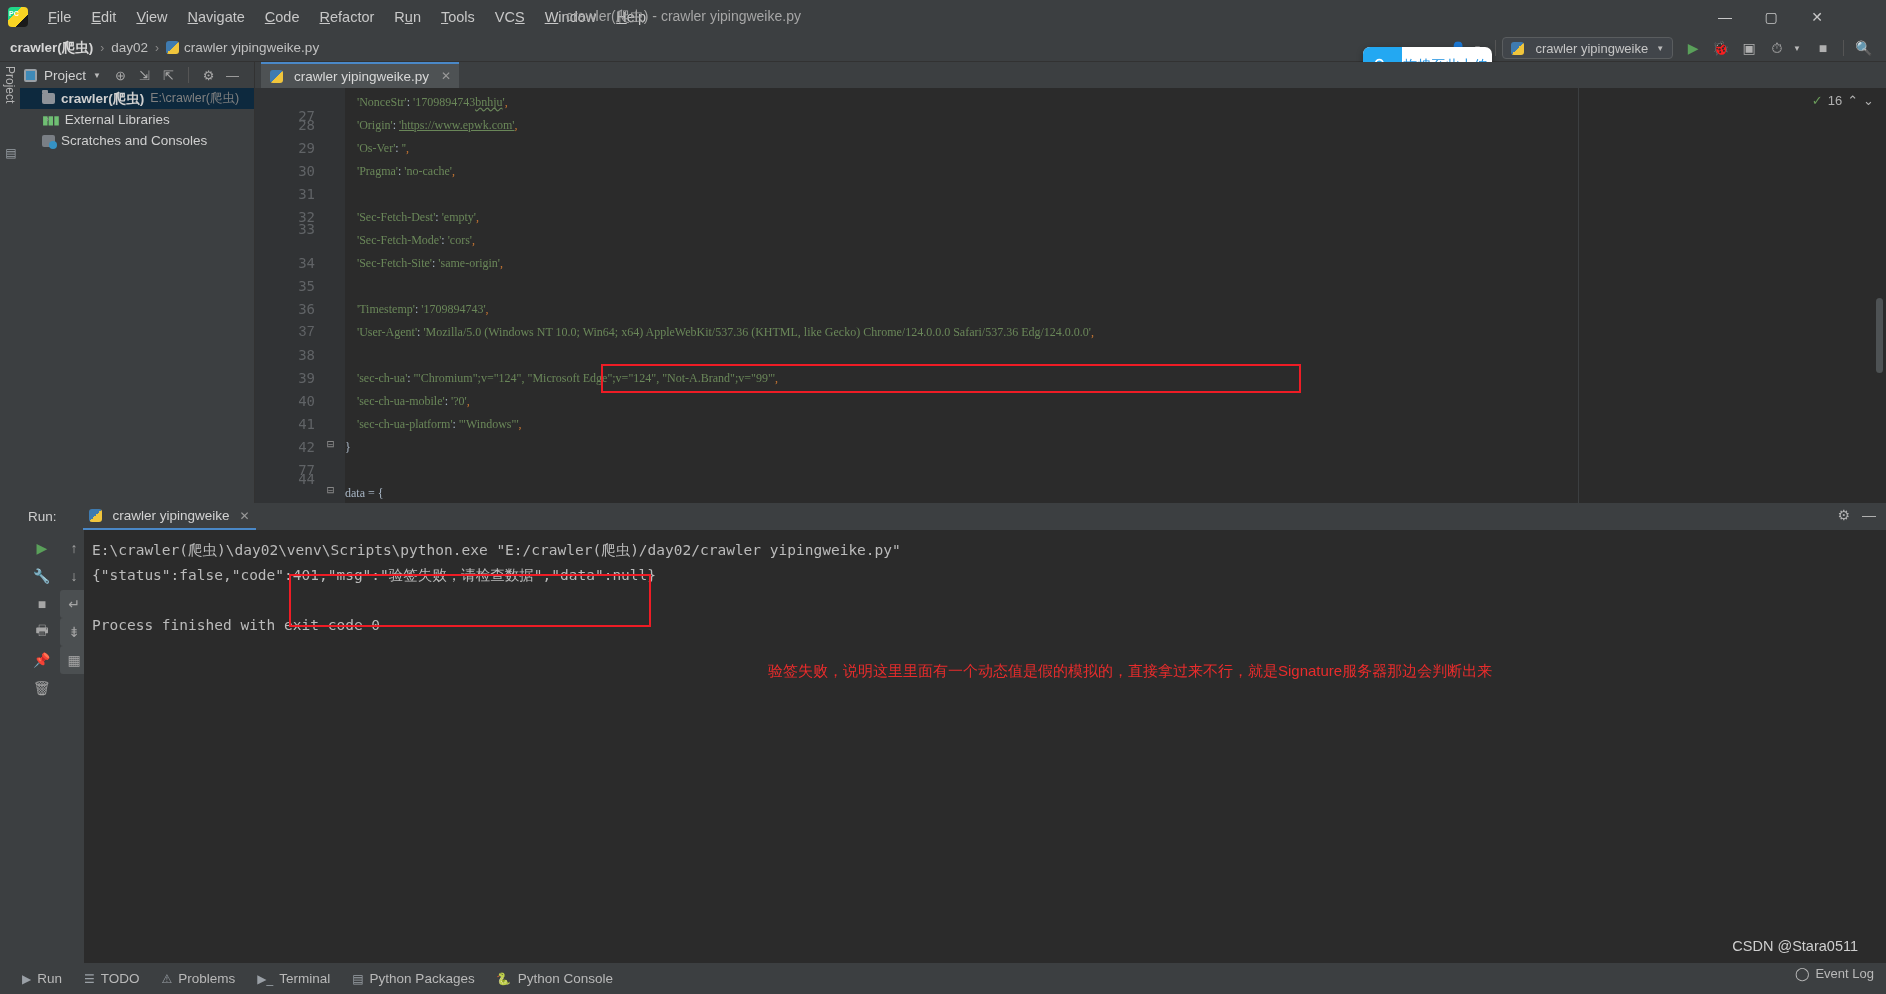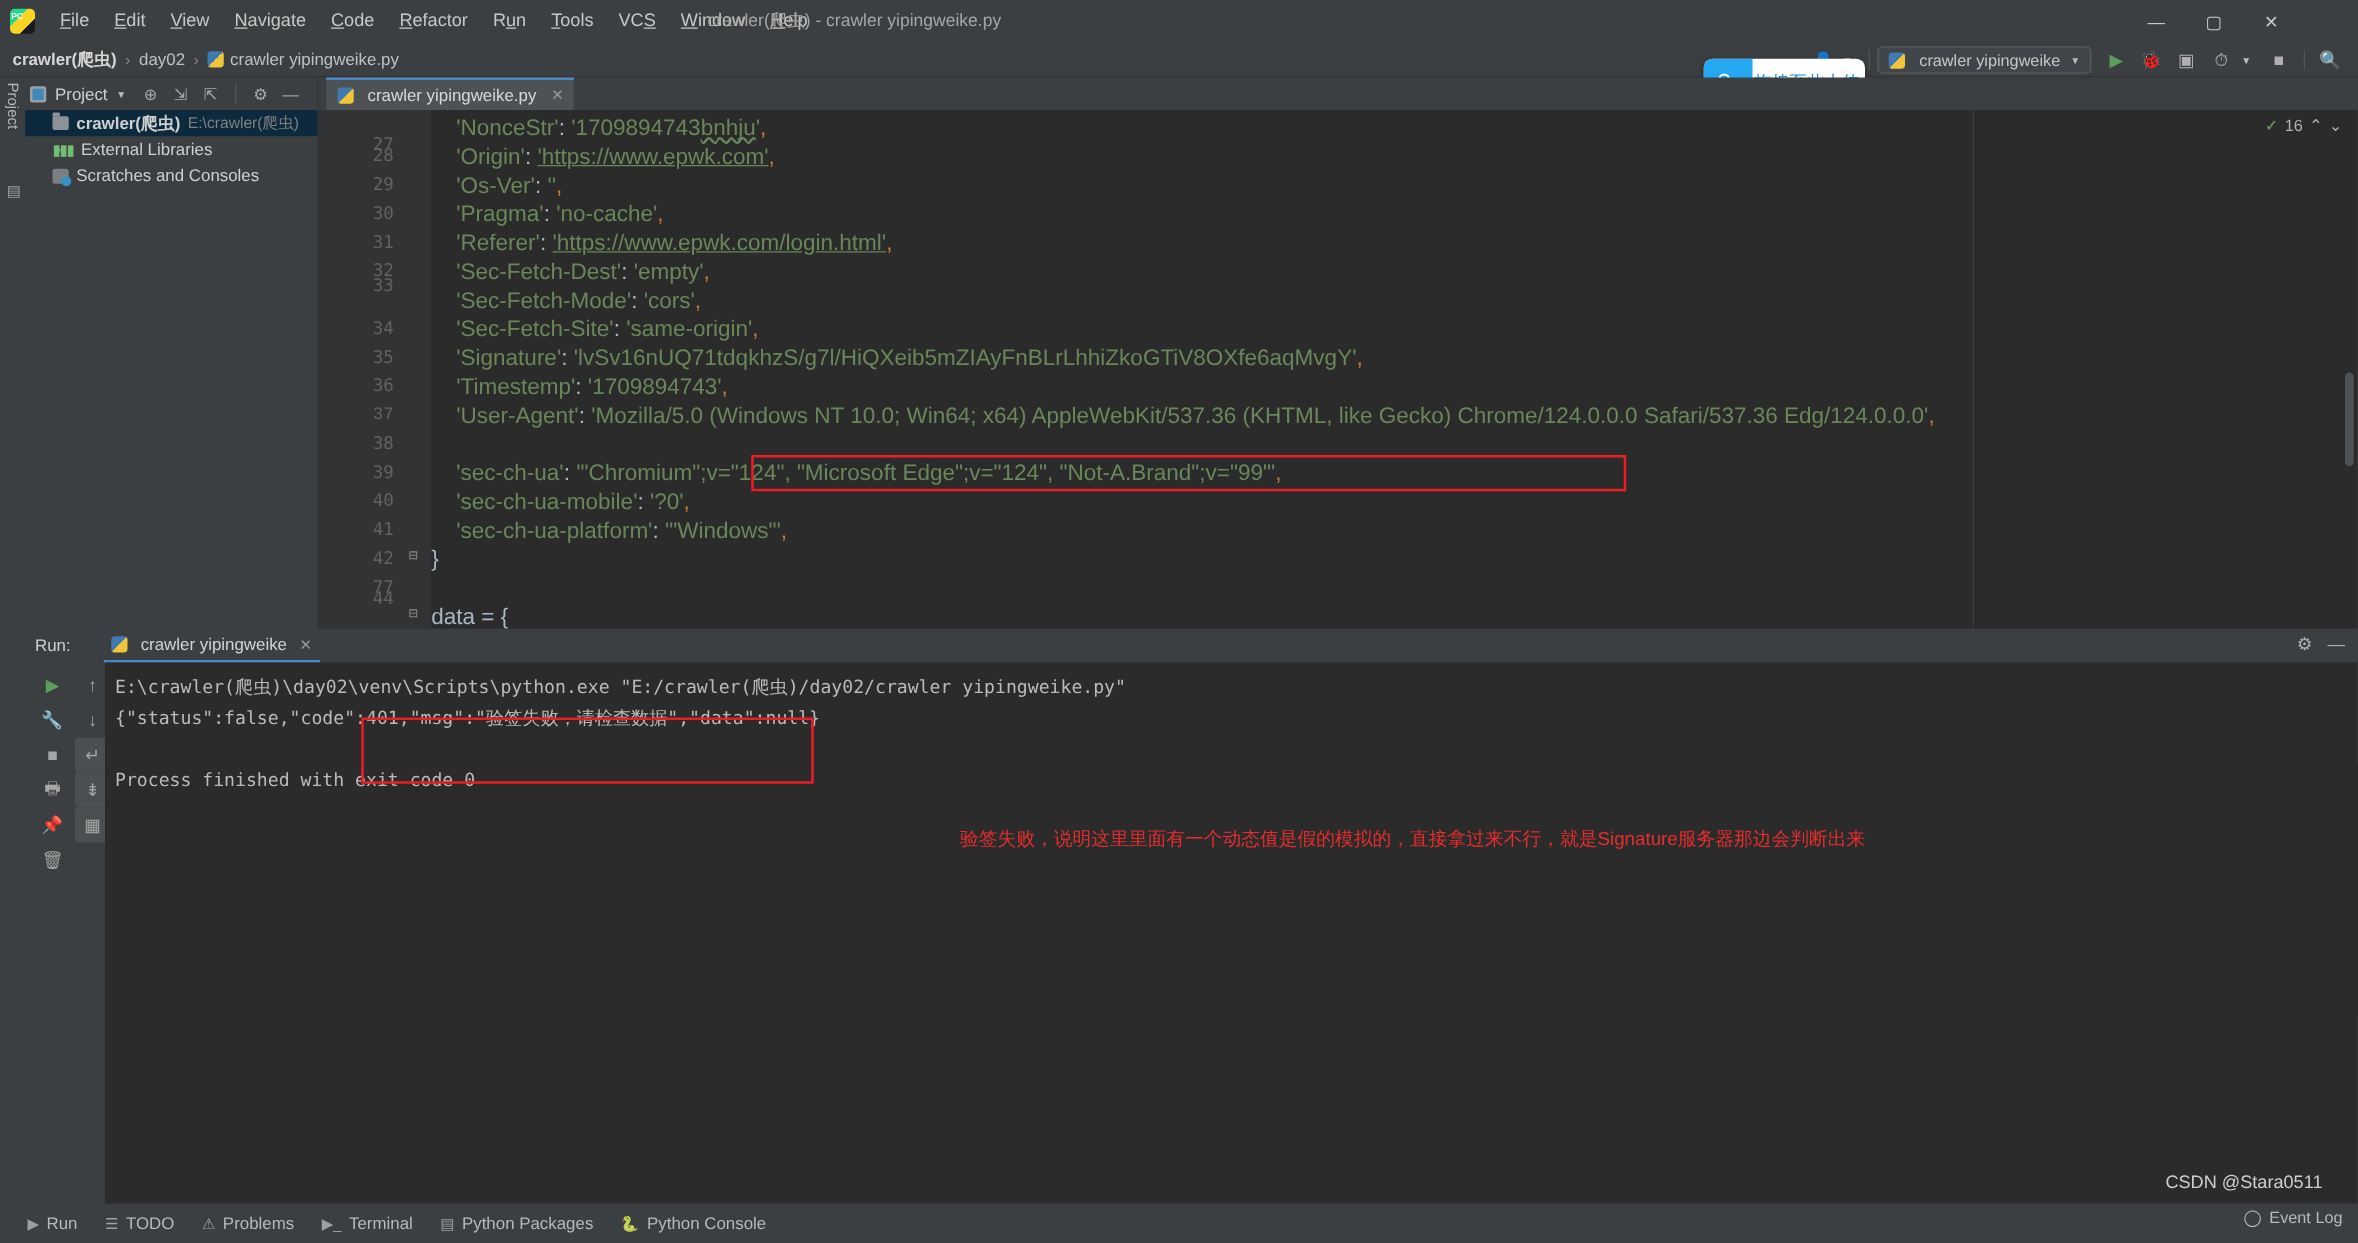--- a/index.html
+++ b/index.html
@@ -148,21 +148,21 @@
   .fold-col {
     position: absolute; left: 68px; top: 0; width: 22px; height: 415px;
     background: #313335;
   }
   .code-area {
     position: absolute; left: 90px; top: 0; right: 0; height: 415px;
     background: #2b2b2b;
   }
   .cline {
     position: absolute; left: 0; height: 23px; line-height: 23px;
-    font-family: Liberation Sans, sans-serif; font-size: 18px;
+    font-family: Liberation Serif, serif; font-size: 12px;
     white-space: pre; color: #a9b7c6;
   }
   .lno {
     position: absolute; right: 8px; height: 23px; line-height: 23px;
     font-family: "DejaVu Sans Mono", monospace; font-size: 14px; color: #606366;
   }
   .s-str { color: #6a8759; }
   .s-str-u { color: #6a8759; text-decoration: underline; }
   .s-punc { color: #a9b7c6; }
   .s-comma { color: #cc7832; }
@@ -421,25 +421,23 @@
       </div>
     <div class="fold-col">
       <div class="fold-mark" style="left:4px; top:345px;">⊟</div>
       <div class="fold-mark" style="left:4px; top:391px;">⊟</div>
     </div>
     <div class="code-area">
         <div class="cline" style="top: 3px;"><span style="white-space:pre">    </span><span class="s-str">'NonceStr'</span><span class="s-punc">:</span> <span class="s-str">'1709894743<span class="squig">bnhju</span>'</span><span class="s-comma">,</span></div>
         <div class="cline" style="top: 26px;"><span style="white-space:pre">    </span><span class="s-str">'Origin'</span><span class="s-punc">:</span> <span class="s-str-u">'https://www.epwk.com'</span><span class="s-comma">,</span></div>
         <div class="cline" style="top: 49px;"><span style="white-space:pre">    </span><span class="s-str">'Os-Ver'</span><span class="s-punc">:</span> <span class="s-str">''</span><span class="s-comma">,</span></div>
         <div class="cline" style="top: 72px;"><span style="white-space:pre">    </span><span class="s-str">'Pragma'</span><span class="s-punc">:</span> <span class="s-str">'no-cache'</span><span class="s-comma">,</span></div>
-        <div class="cline" style="top: 95px;"><span style="white-space:pre">    </span><span class="s-str">'Referer'</span><span class="s-punc">:</span> <span class="s-str-u">'https://www.epwk.com/login.html'</span><span class="s-comma">,</span></div>
         <div class="cline" style="top: 118px;"><span style="white-space:pre">    </span><span class="s-str">'Sec-Fetch-Dest'</span><span class="s-punc">:</span> <span class="s-str">'empty'</span><span class="s-comma">,</span></div>
         <div class="cline" style="top: 141px;"><span style="white-space:pre">    </span><span class="s-str">'Sec-Fetch-Mode'</span><span class="s-punc">:</span> <span class="s-str">'cors'</span><span class="s-comma">,</span></div>
         <div class="cline" style="top: 164px;"><span style="white-space:pre">    </span><span class="s-str">'Sec-Fetch-Site'</span><span class="s-punc">:</span> <span class="s-str">'same-origin'</span><span class="s-comma">,</span></div>
-        <div class="cline" style="top: 187px;"><span style="white-space:pre">    </span><span class="s-str">'Signature'</span><span class="s-punc">:</span> <span class="s-str">'lvSv16nUQ71tdqkhzS/g7l/HiQXeib5mZIAyFnBLrLhhiZkoGTiV8OXfe6aqMvgY'</span><span class="s-comma">,</span></div>
         <div class="cline" style="top: 210px;"><span style="white-space:pre">    </span><span class="s-str">'Timestemp'</span><span class="s-punc">:</span> <span class="s-str">'1709894743'</span><span class="s-comma">,</span></div>
         <div class="cline" style="top: 233px;"><span style="white-space:pre">    </span><span class="s-str">'User-Agent'</span><span class="s-punc">:</span> <span class="s-str">'Mozilla/5.0 (Windows NT 10.0; Win64; x64) AppleWebKit/537.36 (KHTML, like Gecko) Chrome/124.0.0.0 Safari/537.36 Edg/124.0.0.0'</span><span class="s-comma">,</span></div>
         <div class="cline" style="top: 279px;"><span style="white-space:pre">    </span><span class="s-str">'sec-ch-ua'</span><span class="s-punc">:</span> <span class="s-str">'"Chromium";v="124", "Microsoft Edge";v="124", "Not-A.Brand";v="99"'</span><span class="s-comma">,</span></div>
         <div class="cline" style="top: 302px;"><span style="white-space:pre">    </span><span class="s-str">'sec-ch-ua-mobile'</span><span class="s-punc">:</span> <span class="s-str">'?0'</span><span class="s-comma">,</span></div>
         <div class="cline" style="top: 325px;"><span style="white-space:pre">    </span><span class="s-str">'sec-ch-ua-platform'</span><span class="s-punc">:</span> <span class="s-str">'"Windows"'</span><span class="s-comma">,</span></div>
         <div class="cline" style="top: 348px;"><span style="white-space:pre"></span>}</div>
         <div class="cline" style="top: 371px;"><span style="white-space:pre"></span></div>
         <div class="cline" style="top: 394px;"><span style="white-space:pre"></span><span class="s-kw">data</span> <span class="s-punc">=</span> <span class="s-punc">{</span></div>
       </div>
     <div class="vline"></div>

